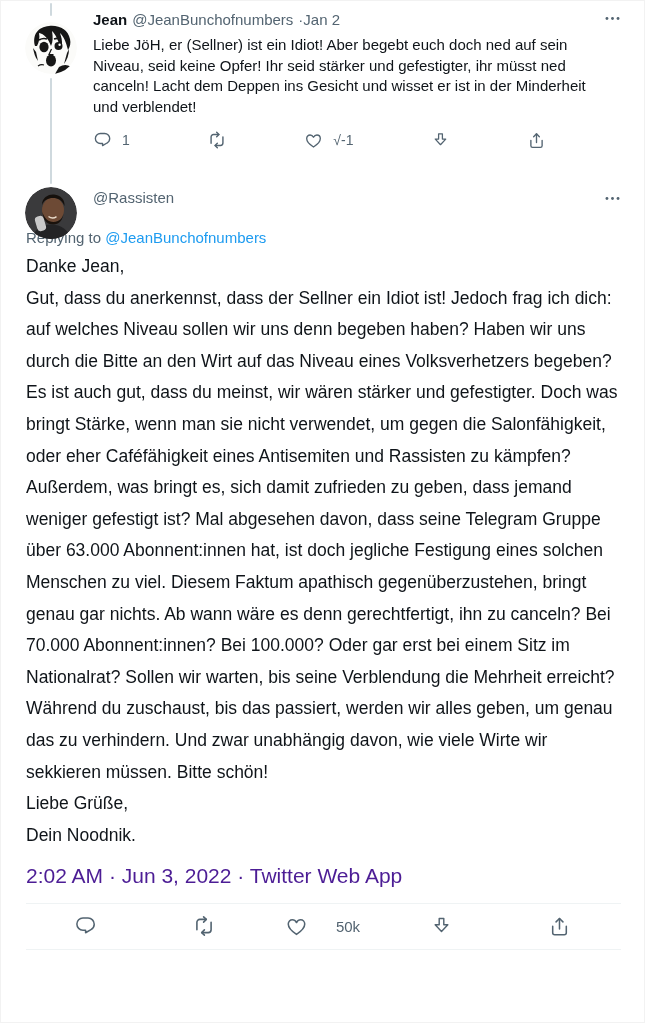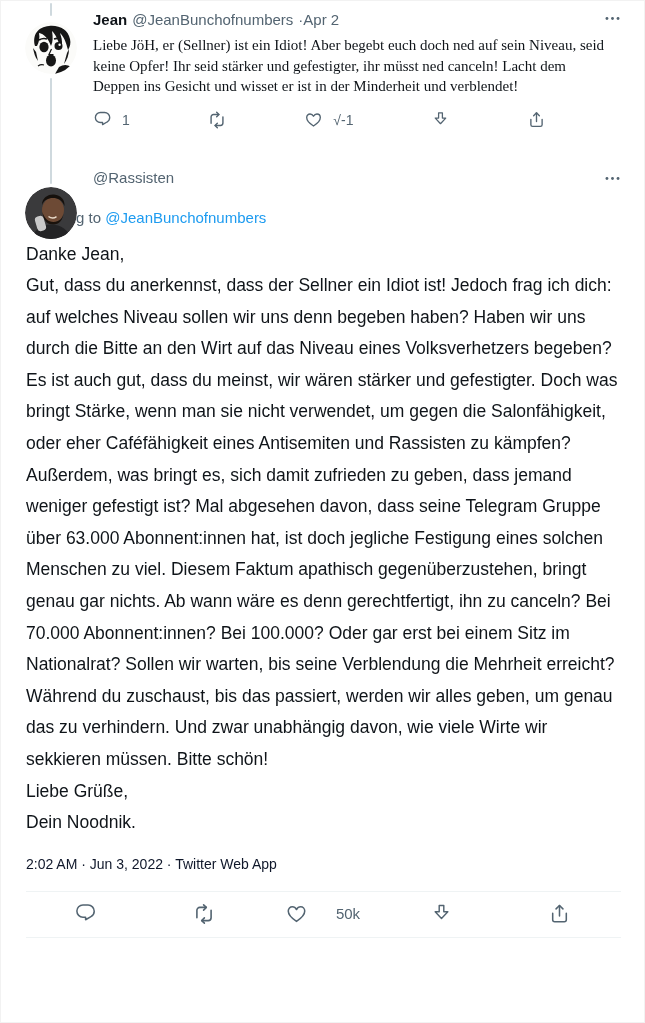--- a/index.html
+++ b/index.html
@@ -55,21 +55,20 @@
     margin-left: auto;
     background: none; border: 0; cursor: pointer;
     color: #536471; line-height: 0; padding: 2px;
   }
   .t1-body {
     margin: 5px 20px 0 92px;
     width: 516px;
     font-size: 15px;
     line-height: 20.5px;
     color: #0f1419;
-    font-family: Liberation Serif, serif;
   }
   .t1-actions {
     margin: 13px 0 0 92px;
     width: 453px;
     display: flex;
     justify-content: space-between;
     align-items: center;
   }
   .action {
     background: none; border: 0; cursor: pointer;
@@ -86,31 +85,31 @@
   }
   .t2-names { display: flex; flex-direction: column; font-size: 15px; line-height: 21px; }
   .t2-handle { color: #536471; cursor: pointer; }
   .replying {
     margin: 18px 24px 0 25px;
     font-size: 15px; line-height: 19px;
   }
   .replying .label { color: #536471; }
   .replying .link { color: #1d9bf0; cursor: pointer; text-decoration: none; }
   .t2-body {
-    margin: 12px 20px 0 25px;
+    margin: 4px 20px 0 25px;
     width: 598px;
     font-size: 17.5px;
     line-height: 31.6px;
     color: #0f1419;
     white-space: pre-line;
   }
   .t2-time {
     margin: 15px 20px 0 25px;
-    font-size: 14px; line-height: 20px;
-    color: #0f172a;
+    font-size: 21px; line-height: 20px;
+    color: #4c1d95;
     cursor: pointer;
   }
   .divider {
     border: 0;
     border-top: 1px solid #eff3f4;
     margin: 17px 23px 0 25px;
   }
   .divider.d2 { margin-top: 0; }
   .t2-actions {
     margin: 0 25px;
@@ -155,21 +154,21 @@
       <path d="M23.5 29.5 q4 3 8 .2" stroke="#e8d9c8" stroke-width="1.5" fill="none"></path>
       <path d="M7 52 C9 42 17 37.5 26 37.5 C36 37.5 44 43 45.5 52 Z" fill="#232325"></path>
       <rect x="11" y="29" width="9" height="15" rx="3.5" fill="#c9c9c9" transform="rotate(-16 15.5 36.5)"></rect>
     </svg>
   </div>
 
   <div class="t1-header">
     <span class="display-name">Jean</span>
     <span class="meta">@JeanBunchofnumbers</span>
     <span class="meta sep">·</span>
-    <span class="meta" style="margin-left:0">Apr 2</span>
+    <span class="meta" style="margin-left:0">Jan 2</span>
     <button class="more-btn">
       <svg width="19" height="19" viewBox="0 0 24 24" fill="currentColor">
         <circle cx="5" cy="12" r="1.8"></circle>
           <circle cx="12" cy="12" r="1.8"></circle>
           <circle cx="19" cy="12" r="1.8"></circle>
       </svg>
     </button>
   </div>
 
   <div class="t1-body">Liebe JöH, er (Sellner) ist ein Idiot! Aber begebt euch doch ned auf sein Niveau, seid keine Opfer! Ihr seid stärker und gefestigter, ihr müsst ned canceln! Lacht dem Deppen ins Gesicht und wisset er ist in der Minderheit und verblendet!</div>

